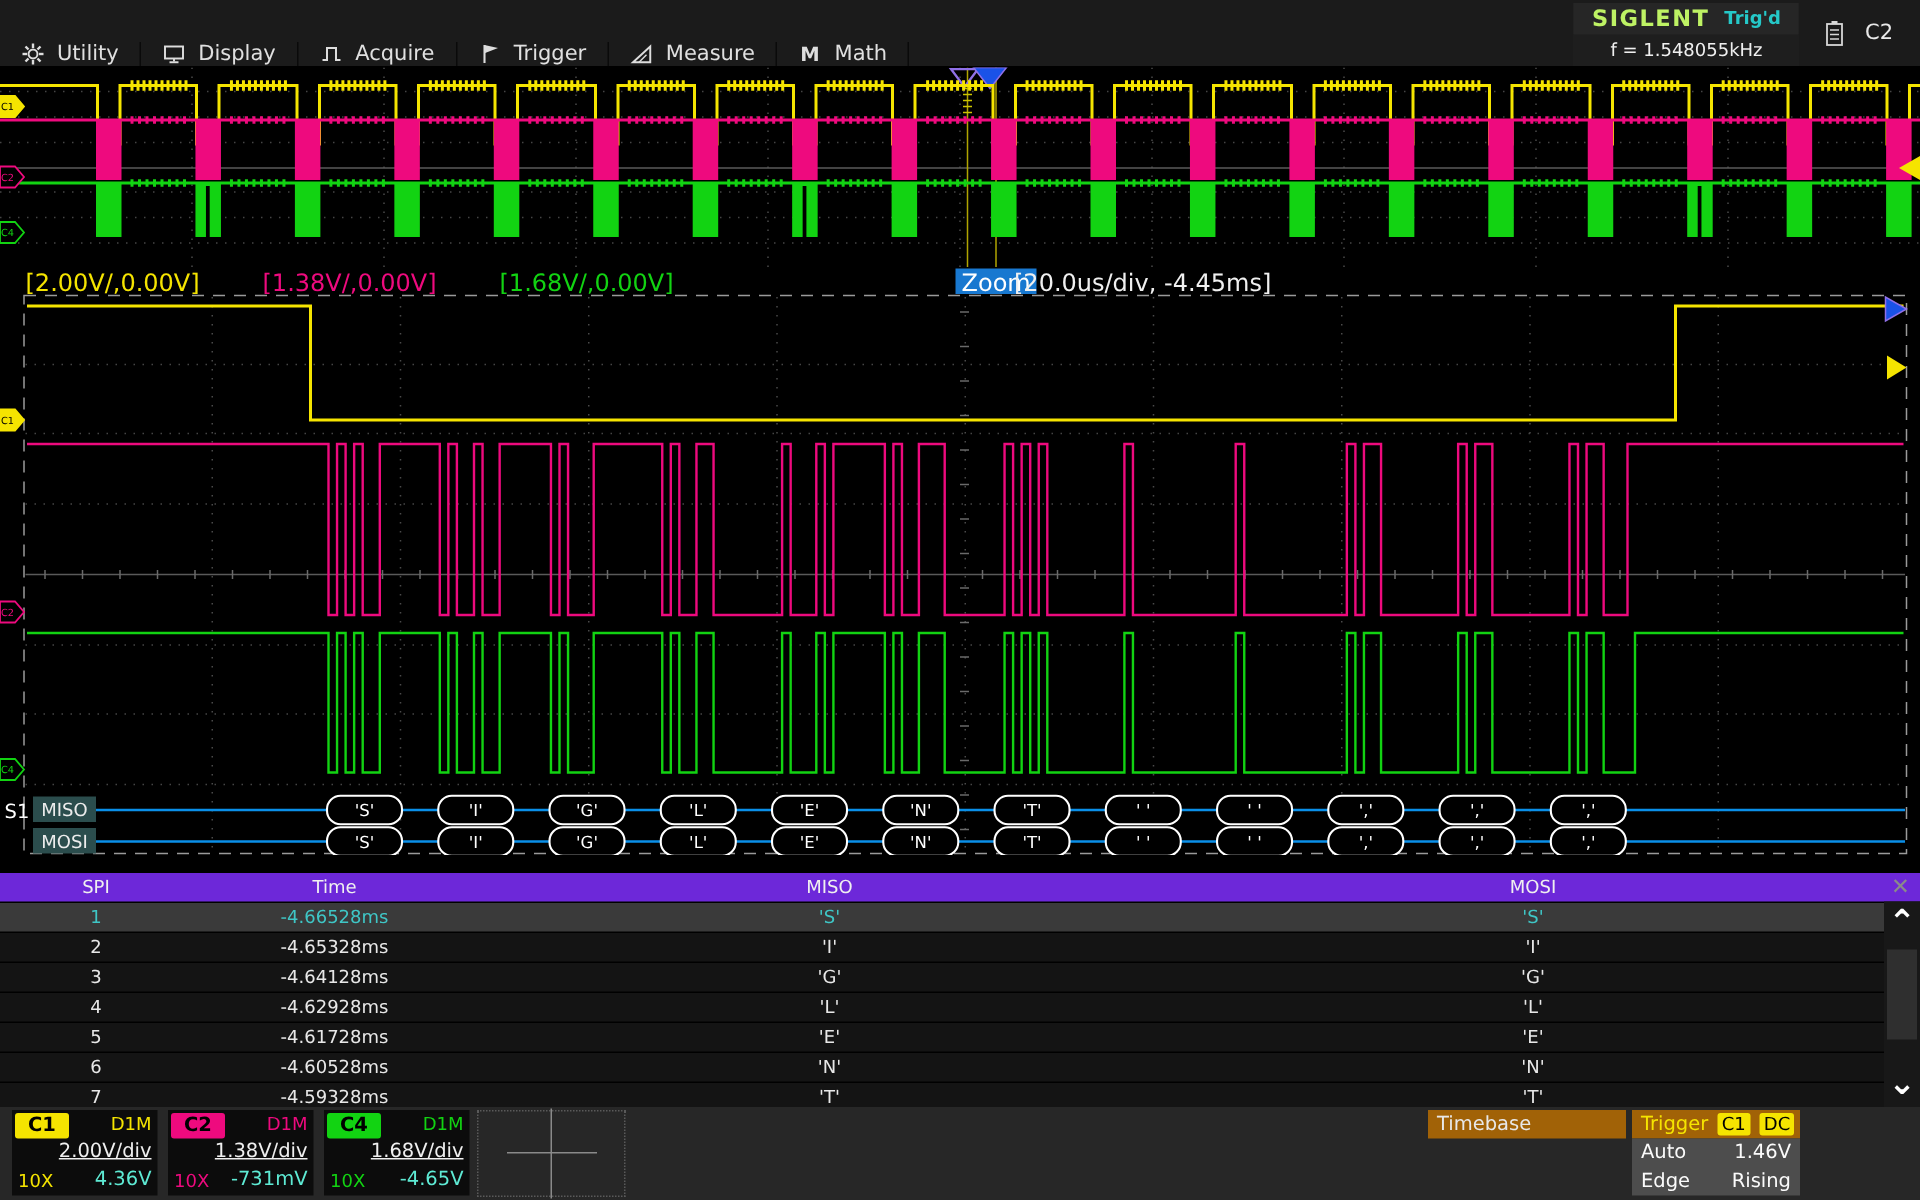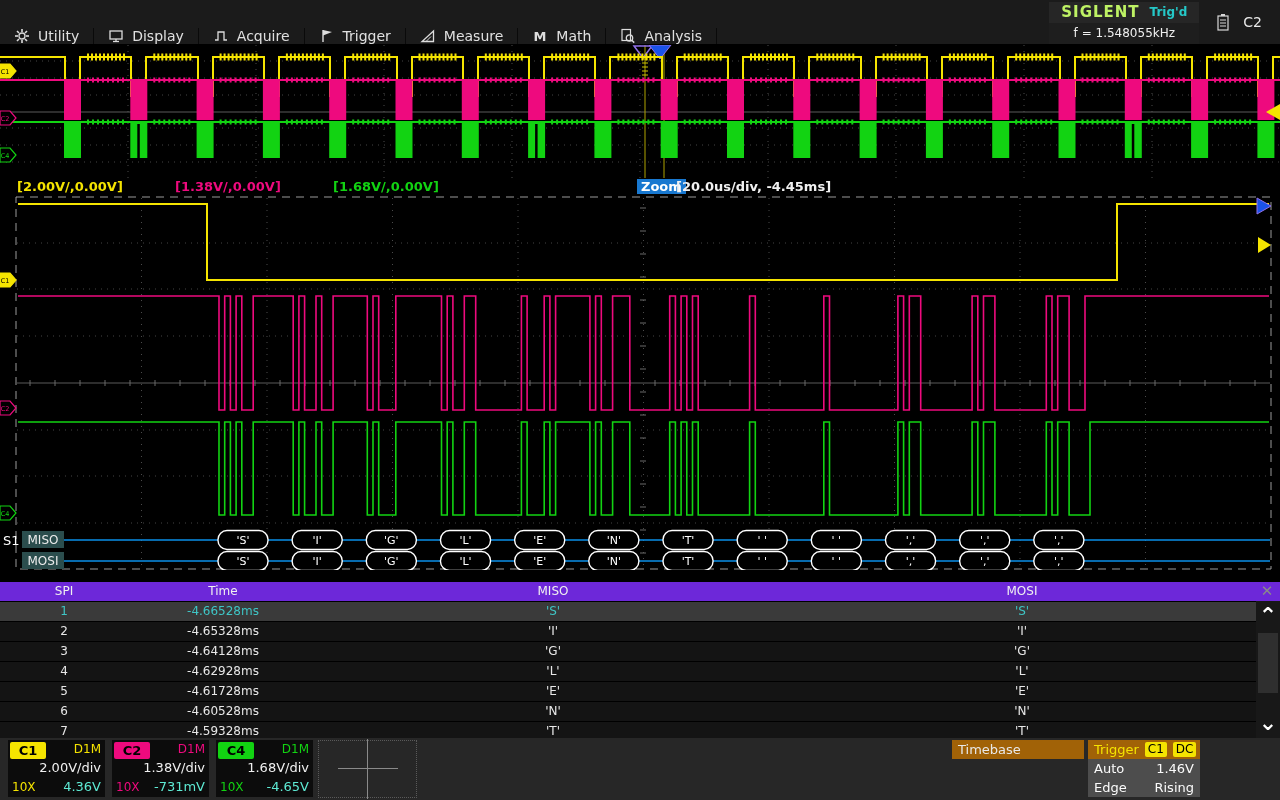--- a/index.html
+++ b/index.html
@@ -13,21 +13,21 @@
   .menu-item svg{flex:0 0 auto;}
   #menu-right{position:absolute;right:0;top:0;height:44px;display:flex;align-items:center;}
   #brandbox{width:150px;height:42px;margin-top:1px;background:#222;display:flex;flex-direction:column;}
   #brandrow{display:flex;align-items:center;justify-content:center;gap:10px;height:21px;background:#262626;}
   #brand{font-weight:bold;font-size:15px;color:#bef264;letter-spacing:1px;}
   #trig-status{font-size:12px;color:#25c8c8;font-weight:bold;}
   #freq{font-size:12px;color:#efefef;text-align:center;line-height:21px;background:#1e1e1e;}
   #battery-zone{display:flex;align-items:center;gap:14px;padding:0 18px;}
   #active-ch{font-size:14px;color:#e8e8e8;}
   
-  #labelrow{left:0;top:178px;width:1280px;height:18px;background:#000;font-size:13px;font-weight:bold;}
+  #labelrow{left:0;top:178px;width:1280px;height:18px;background:#000;font-size:16px;}
   #labelrow span{position:absolute;top:1px;white-space:nowrap;}
   #lbl-c1{left:17px;color:var(--c1);}
   #lbl-c2{left:175px;color:var(--c2);}
   #lbl-c4{left:333px;color:var(--c4);}
   #zoom-badge{left:637px;background:#1878d0;color:#fff;padding:0 4px;}
   #zoom-info{left:676px;color:#f0f0f0;}
   
   #overview{left:0;top:45px;width:1280px;height:133px;background:#000;}
   #zoomwin{left:0;top:196px;width:1280px;height:374px;background:#000;}
   
@@ -43,21 +43,21 @@
   .chev{position:absolute;left:0;width:24px;height:28px;color:#fff;font-size:22px;font-weight:bold;
         text-align:center;line-height:26px;cursor:default;}
   #chev-up{top:2px;} #chev-down{bottom:0;}
   #scroll-thumb{position:absolute;left:2px;top:32px;width:20px;height:60px;background:#2f2f2f;}
   
   #bottombar{left:0;top:738px;width:1280px;height:62px;background:#272727;}
   .chbox{position:absolute;top:2px;width:97px;height:57px;background:#0c0c0c;font-size:13px;}
   .chbadge{position:absolute;left:2px;top:2px;width:36px;height:17px;border-radius:2px;color:#000;
            font-weight:bold;text-align:center;line-height:17px;}
   .chcoup{position:absolute;right:4px;top:2px;font-size:12px;}
-  .chscale{position:absolute;right:4px;top:20px;color:#f0f0f0;}
+  .chscale{position:absolute;right:4px;top:20px;color:#f0f0f0;text-decoration:underline;}
   .chprobe{position:absolute;left:4px;bottom:3px;font-size:12px;}
   .choff{position:absolute;right:4px;bottom:3px;color:#5eead4;}
   #addbox{position:absolute;left:318px;top:2px;width:97px;height:56px;border:1px dotted #5a5a5a;}
   #addbox .plus{position:absolute;left:50%;top:50%;width:60px;height:60px;transform:translate(-50%,-50%);}
   #addbox .plus:before,#addbox .plus:after{content:"";position:absolute;background:#8a8a8a;}
   #addbox .plus:before{left:0;top:29px;width:60px;height:1px;}
   #addbox .plus:after{left:29px;top:0;width:1px;height:60px;}
   .infobox{position:absolute;top:2px;height:57px;font-size:13px;}
   .infohead{height:19px;line-height:19px;padding:0 6px;background:#a16207;display:flex;gap:6px;align-items:center;}
   .infobody{height:38px;background:#4d4d4d;padding:0 6px;}
@@ -117,28 +117,20 @@
         <polygon points="2,13.5 13.5,13.5 13.5,3" fill="none" stroke="#ddd" stroke-width="1.3"></polygon>
         <line x1="6" y1="13.5" x2="11" y2="8.5" stroke="#ddd" stroke-width="1"></line>
       </svg>
       <span>Measure</span>
     </div>
     <div class="menu-item">
       <svg width="16" height="16" viewBox="0 0 16 16">
         <text x="8" y="12.5" font-size="13" font-weight="bold" fill="#ddd" text-anchor="middle" font-family="DejaVu Sans">M</text>
       </svg>
       <span>Math</span>
-    </div>
-    <div class="menu-item">
-      <svg width="16" height="16" viewBox="0 0 16 16">
-        <rect x="2" y="1.5" width="8.5" height="11" fill="none" stroke="#ddd" stroke-width="1.2"></rect>
-        <circle cx="9.5" cy="10" r="3.2" fill="none" stroke="#ddd" stroke-width="1.3"></circle>
-        <line x1="11.8" y1="12.3" x2="14.2" y2="14.6" stroke="#ddd" stroke-width="1.5"></line>
-      </svg>
-      <span>Analysis</span>
     </div>
     <div id="menu-right">
     <div id="brandbox">
       <div id="brandrow">
         <span id="brand">SIGLENT</span>
         <span id="trig-status">Trig'd</span>
       </div>
       <div id="freq">f = 1.548055kHz</div>
     </div>
     <div id="battery-zone">

